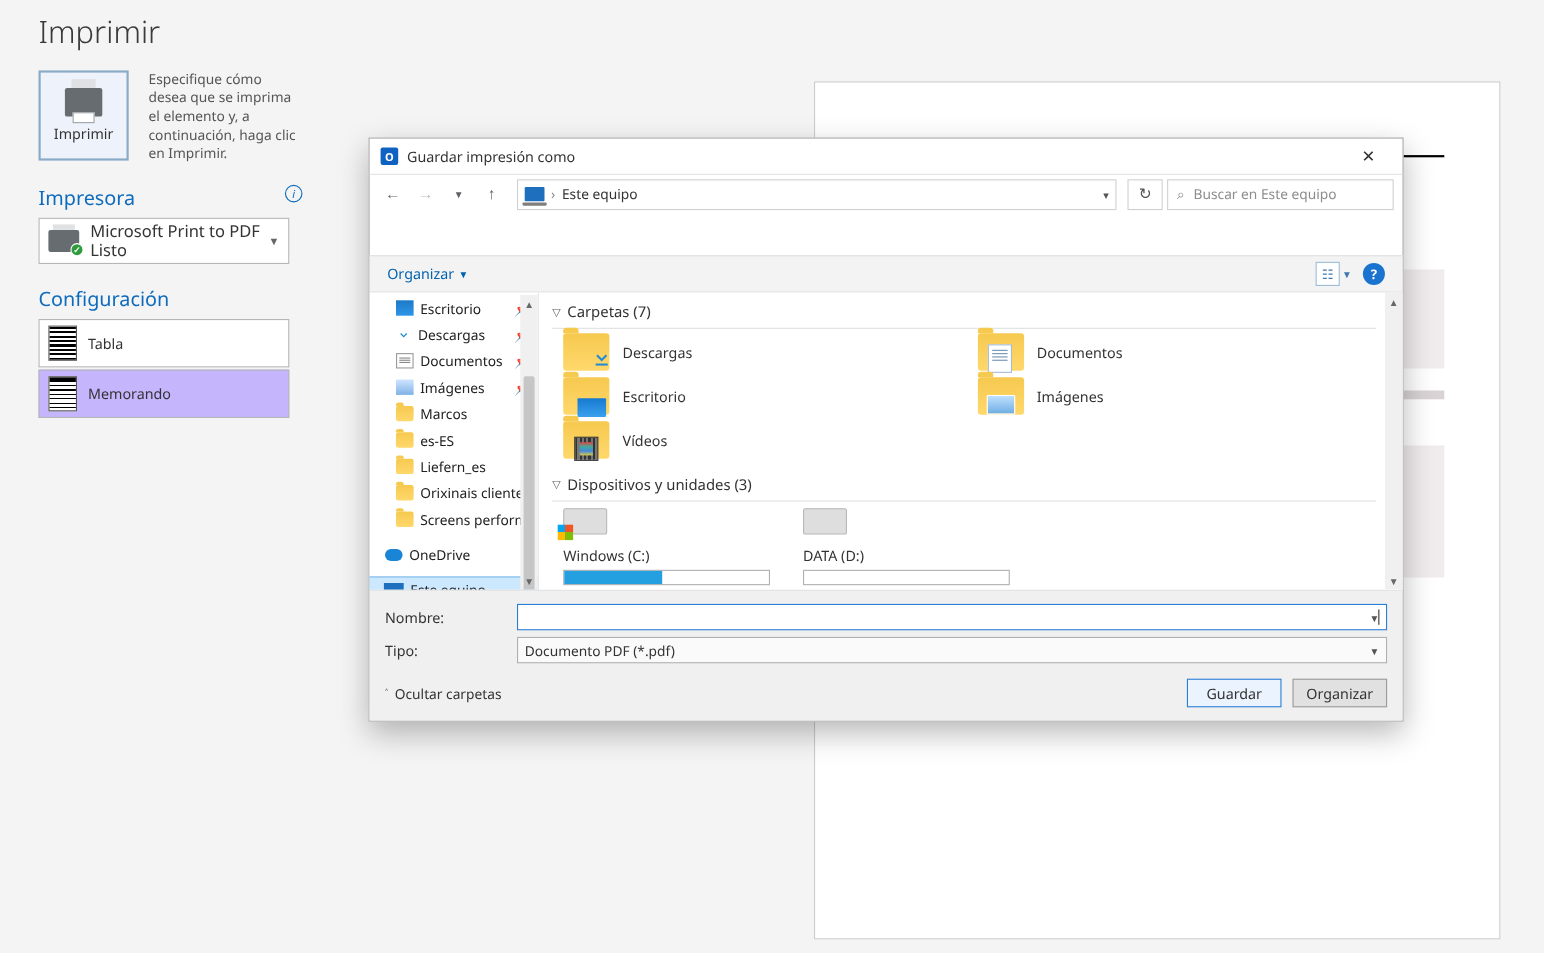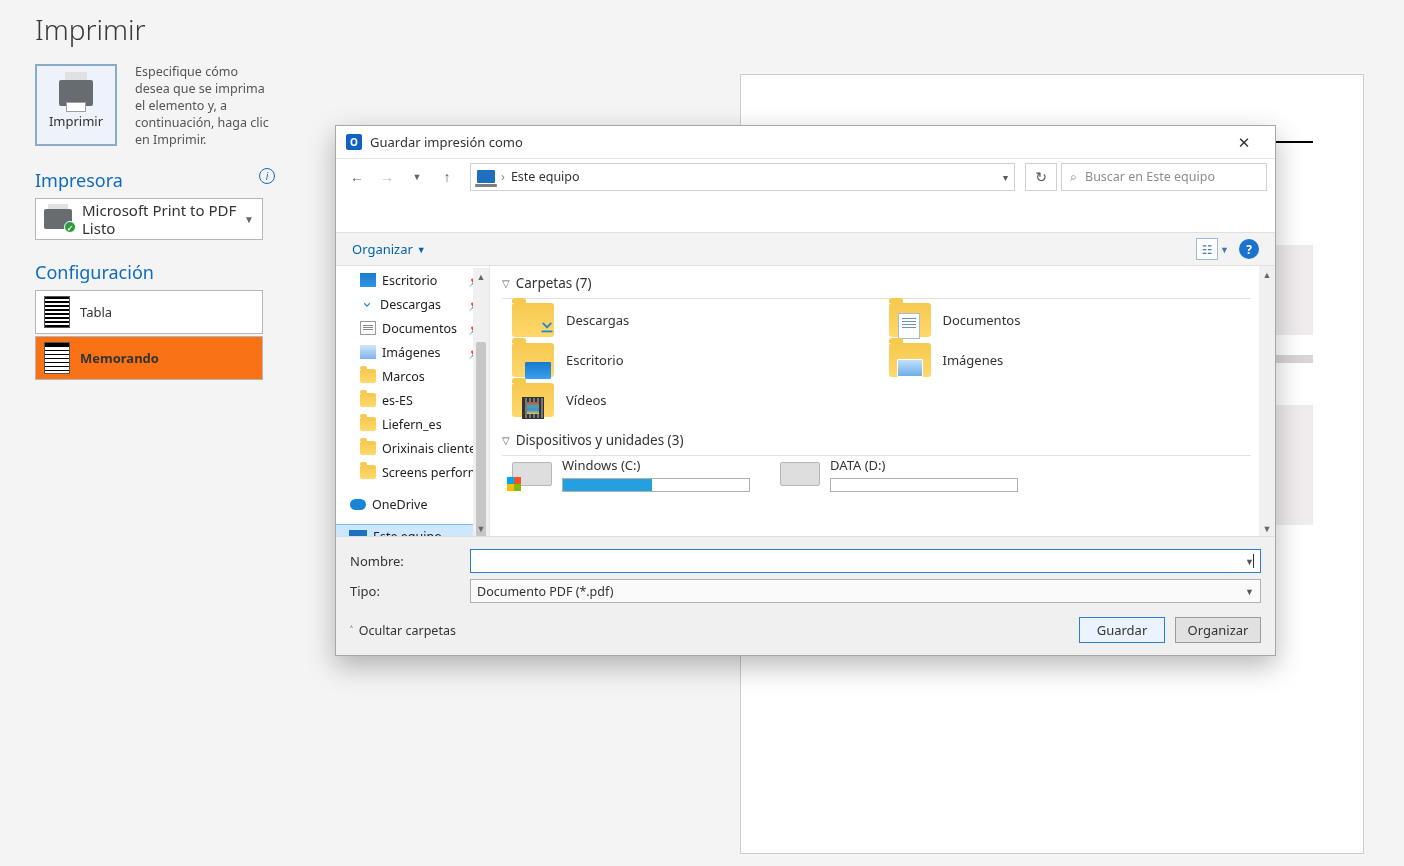--- a/index.html
+++ b/index.html
@@ -111,21 +111,21 @@
     display:flex;align-items:center;justify-content:center;color:#fff;font-size:8px;font-weight:bold;
   }
   .drop-lines { font-size: 15px; line-height: 1.2; }
   .opt-btn { height: 26px; margin-top: 4px; font-size: 12.5px; gap:6px; }
   .opt-ico {
     width: 14px; height: 14px; border:1px solid #777;
     position: relative;
   }
   .opt-ico::after{content:"";position:absolute;width:8px;height:8px;border:1px solid #777;border-radius:50%;top:6px;left:6px;background:#fff;}
   .style-row { height: 44px; margin-top: 2px; }
-  .style-row.selected { background:#f97316;font-weight:bold; }
+  .style-row.selected { background:#c4b5fd; }
   .style-row .thumb {
     width: 26px; height: 32px;
     background: repeating-linear-gradient(#000,#000 2px,#fff 2px,#fff 4px);
     border: 1px solid #555;
   }
   .style-row.memo .thumb {
     background: linear-gradient(#000 3px, transparent 3px), repeating-linear-gradient(transparent,transparent 3px,#000 3px,#000 4px);
     background-color:#fff;
   }
   
@@ -284,21 +284,21 @@
   .ov-doc::after{content:"";position:absolute;left:3px;right:3px;top:4px;height:1px;background:#6f91b3;box-shadow:0 3px #6f91b3,0 6px #6f91b3,0 9px #6f91b3;}
   .ov-desk{left:13px;bottom:-2px;width:26px;height:17px;background:linear-gradient(#1679cf,#39a0ee);border-radius:1px;}
   .ov-img{left:8px;bottom:0px;width:26px;height:18px;background:linear-gradient(#bfe0ff,#6faee4);border:1px solid #fff;border-radius:1px;}
   .ov-note{left:12px;bottom:-2px;width:20px;height:24px;background:#fff;border:1px solid #8cb2d8;position:relative;}
   .ov-note::before{content:"♪";position:absolute;left:3px;top:2px;color:#2f78c0;font-size:15px;}
   .ov-3d{left:12px;bottom:-2px;width:20px;height:20px;background:linear-gradient(135deg,#2fa7df,#0d6aa8);transform:rotate(10deg);}
   .ov-film{left:10px;bottom:-2px;width:22px;height:22px;background:repeating-linear-gradient(90deg,#333,#333 2px,#777 2px,#777 4px);border:1px solid #333;}
   .ov-film::after{content:"";position:absolute;inset:4px;background:linear-gradient(#d44,#4a9,#48d,#dc4);}
 
   .drive-row{display:flex;gap:30px;padding:0 20px 0 22px;}
-  .drive{display:flex;align-items:flex-start;gap:10px;font-size:13px;}
+  .drive{display:flex;align-items:flex-start;gap:10px;font-size:13px;flex-direction:column;}
   .drv-ico{width:40px;height:24px;background:#dedede;border:1px solid #b7b7b7;border-radius:2px;position:relative;flex-shrink:0;margin-top:6px;}
   .drv-ico.win::after{content:"";position:absolute;left:-6px;bottom:-6px;width:14px;height:14px;background:conic-gradient(#f35325 0 25%,#81bc06 0 50%,#ffba08 0 75%,#05a6f0 0);}
   .drv-bar{width:188px;height:14px;background:#fff;border:1px solid #b0b0b0;margin-top:4px;position:relative;}
   .drv-bar .fill{height:100%;background:#24a0e0;}
 
   .bottom-strip{
     background:var(--strip-bg);
     border-top:1px solid #dfdfdf;
     padding:12px 14px 12px 14px;
   }

